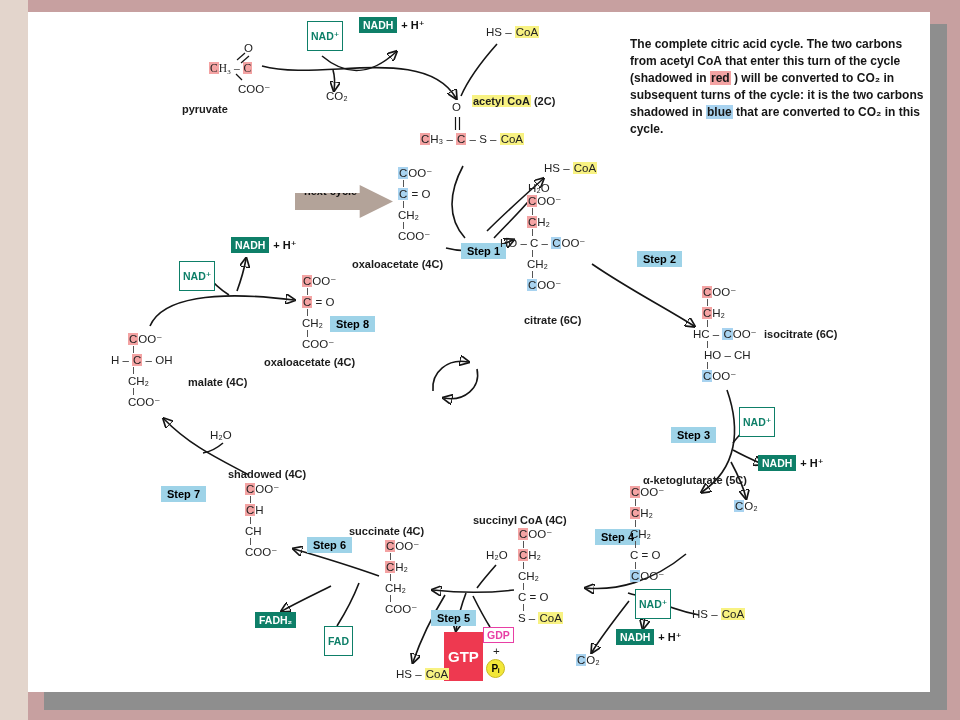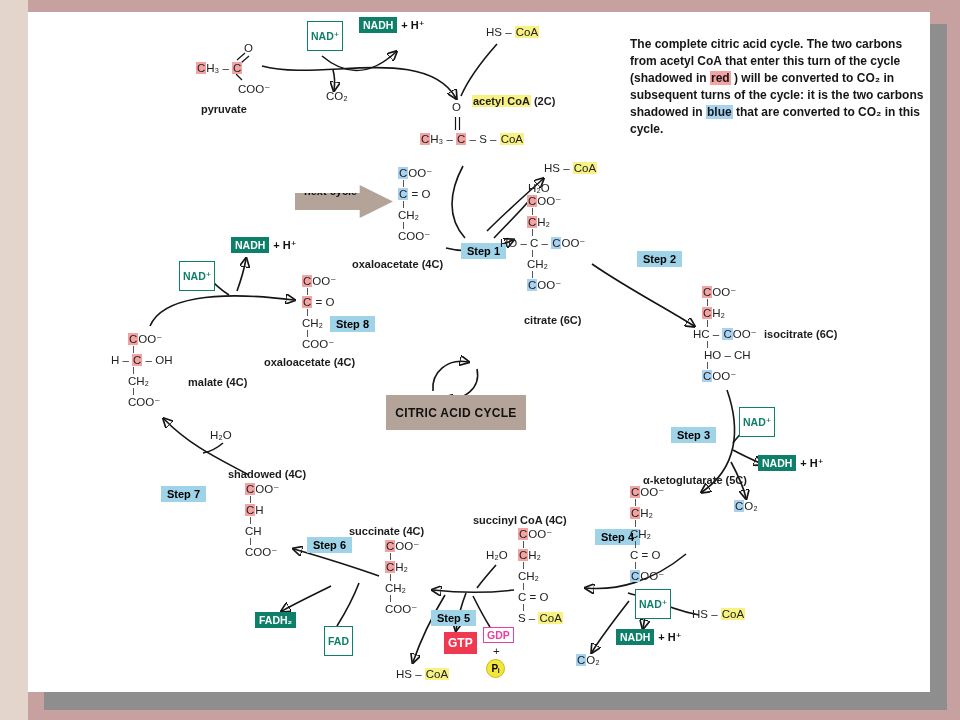--- a/index.html
+++ b/index.html
@@ -22,21 +22,21 @@
     clip-path:polygon(0 24%,66% 24%,66% 0,100% 50%,66% 100%,66% 76%,0 76%);
     display:flex;padding-left:9px;box-sizing:border-box;}
   .nc-label{font-weight:bold;font-size:11px;color:#111;}
   .center-box{position:absolute;left:386px;top:395px;width:140px;height:35px;background:var(--taupe,#b3a399);
     display:flex;align-items:center;justify-content:center;font-weight:bold;font-size:12px;color:#111;letter-spacing:.3px;}
   .badge-wrap{position:absolute;display:flex;align-items:center;white-space:nowrap;}
   .badge{display:inline-block;white-space:nowrap;}
   .badge-step{background:var(--step-blue,#9ed3e8);color:#000;font-weight:bold;font-size:11px;padding:2px 6px;}
   .badge-nad{background:#fff;border:1.5px solid var(--teal,#0e7f68);color:var(--teal,#0e7f68);font-weight:bold;font-size:10.5px;padding:8px 3px;}
   .badge-nadh{background:var(--teal,#0e7f68);color:#fff;font-weight:bold;font-size:10.5px;padding:2px 4px;}
-  .badge-gtp{background:var(--gtp-red,#ee3950);color:#fff;font-weight:bold;font-size:12px;padding:4px 4px;}
+  .badge-gtp{background:var(--gtp-red,#ee3950);color:#fff;font-weight:bold;font-size:15px;padding:16px 4px;}
   .badge-gdp{background:#fff;border:1.5px solid var(--gdp-pink,#e83fa5);color:var(--gdp-pink,#e83fa5);font-weight:bold;font-size:10.5px;padding:1px 3px;}
   .badge-pi{background:var(--pi-yellow,#f2e738);color:#000;font-weight:bold;font-size:10px;width:19px;height:19px;
     border-radius:50%;display:inline-flex;align-items:center;justify-content:center;border:1px solid #c9b920;box-sizing:border-box;}
   .suffix{font-size:11px;color:#111;margin-left:4px;font-weight:600;}
   .txt{position:absolute;font-size:11.5px;color:#222;white-space:nowrap;}
   .txt.lbl{font-weight:bold;font-size:11px;color:#1c1c1c;}
   .mol{position:absolute;}
   .mrow{height:14px;line-height:14px;font-size:11.5px;color:#222;white-space:nowrap;}
   .mbond{height:7px;width:0;border-left:1.4px solid #555;margin-left:5px;}
 </style>
@@ -98,23 +98,20 @@
       <path class="bondline" d="M459.5,117 L459.5,130"></path>
     </g>
   </svg>
 
   <div class="caption"><span>The complete citric acid cycle. The two carbons from acetyl CoA that enter this turn of the cycle (shadowed in </span><span class="hl-r cap-hl">red</span><span> ) will be converted to CO₂ in subsequent turns of the cycle: it is the two carbons shadowed in </span><span class="hl-b cap-hl">blue</span><span> that are converted to CO₂ in this cycle.</span></div>
 
   <div class="next-cycle">
     <span class="nc-label">next cycle</span>
   </div>
 
-  <div class="center-box">
-    <span>CITRIC ACID CYCLE</span>
-  </div>
 <div class="badge-wrap" style="left: 307px; top: 21px;">
       <span class="badge badge-nad">NAD⁺</span>
     </div>
     <div class="badge-wrap" style="left: 359px; top: 17px;">
       <span class="badge badge-nadh">NADH</span>
       <span class="suffix">+ H⁺</span>
     </div>
     <div class="badge-wrap" style="left: 461px; top: 243px;">
       <span class="badge badge-step">Step 1</span>
     </div>
@@ -169,23 +166,23 @@
       <span class="badge badge-step">Step 8</span>
     </div>
     <div class="badge-wrap" style="left: 179px; top: 261px;">
       <span class="badge badge-nad">NAD⁺</span>
     </div>
     <div class="badge-wrap" style="left: 231px; top: 237px;">
       <span class="badge badge-nadh">NADH</span>
       <span class="suffix">+ H⁺</span>
     </div>
     <div class="txt" style="left: 244px; top: 42px;"><span>O</span></div>
-    <div class="txt" style="left: 196px; top: 62px;"><span class="hl-r">C</span><span>H₃</span><span> – </span><span class="hl-r">C</span></div>
+    <div class="txt" style="left: 209px; top: 62px; font-family: Liberation Serif, serif;"><span class="hl-r">C</span><span>H₃</span><span> – </span><span class="hl-r">C</span></div>
     <div class="txt" style="left: 238px; top: 82px;"><span>COO⁻</span></div>
-    <div class="txt lbl" style="left: 201px; top: 103px;"><span>pyruvate</span></div>
+    <div class="txt lbl" style="left: 182px; top: 103px;"><span>pyruvate</span></div>
     <div class="txt" style="left: 326px; top: 90px;"><span>CO₂</span></div>
     <div class="txt" style="left: 486px; top: 26px;"><span>HS – </span><span class="hl-y">CoA</span></div>
     <div class="txt lbl" style="left: 472px; top: 95px;"><span class="hl-y">acetyl CoA</span><span>  (2C)</span></div>
     <div class="txt" style="left: 452px; top: 101px;"><span>O</span></div>
     <div class="txt" style="left: 420px; top: 133px;"><span class="hl-r">C</span><span>H₃</span><span> – </span><span class="hl-r">C</span><span> – S – </span><span class="hl-y">CoA</span></div>
     <div class="txt" style="left: 528px; top: 182px;"><span>H₂O</span></div>
     <div class="txt" style="left: 544px; top: 162px;"><span>HS – </span><span class="hl-y">CoA</span></div>
     <div class="txt lbl" style="left: 352px; top: 258px;"><span>oxaloacetate (4C)</span></div>
     <div class="txt lbl" style="left: 524px; top: 314px;"><span>citrate (6C)</span></div>
     <div class="txt lbl" style="left: 764px; top: 328px;"><span>isocitrate (6C)</span></div>

